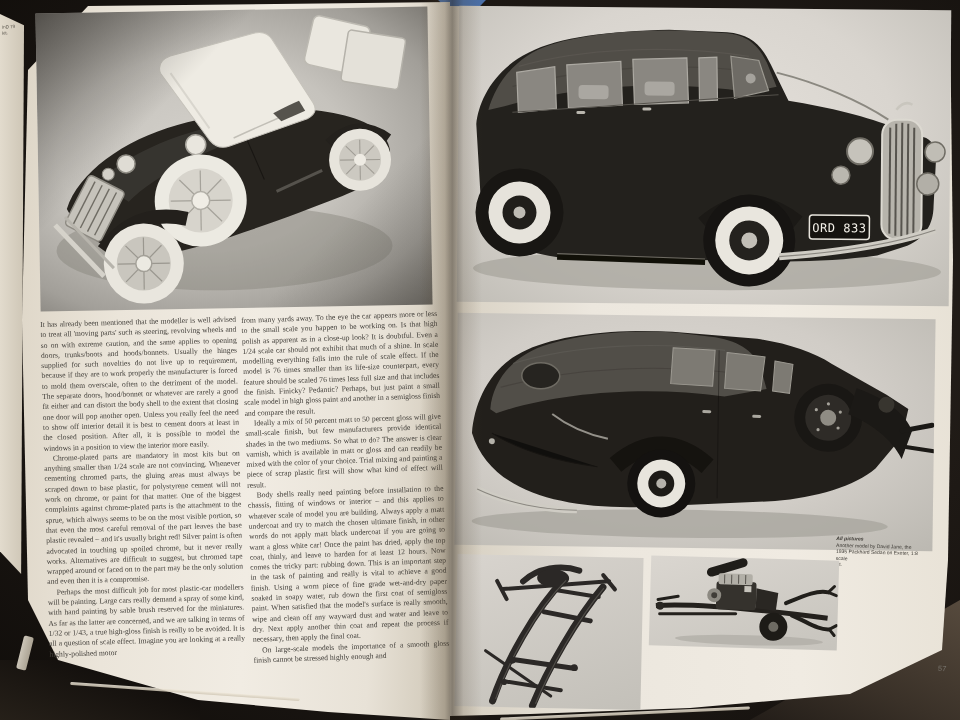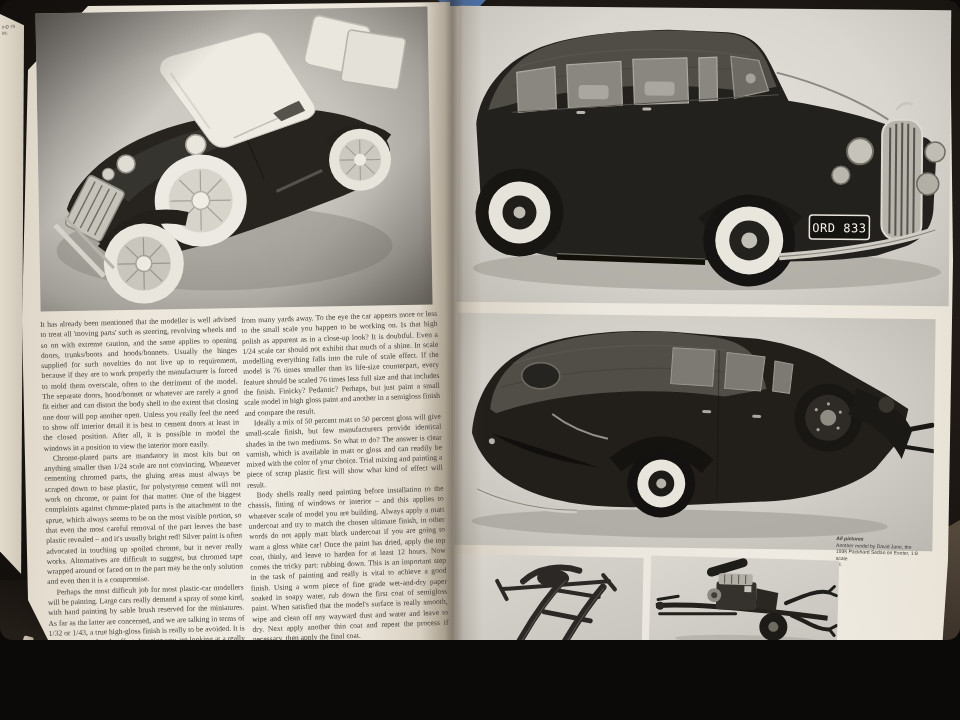--- a/index.html
+++ b/index.html
@@ -1,19 +1,19 @@
 <!DOCTYPE html>
 <html><head>
 <meta charset="utf-8">
 <style>
   html,body{margin:0;padding:0;background:#0c0a08;}
-  .scene{position:relative;width:960px;height:640px;overflow:hidden;
+  .scene{position:relative;width:960px;height:720px;overflow:hidden;
     background:
       radial-gradient(ellipse at 60% 45%, #332c24 0%, #1e1915 55%, #100d0a 100%);
-    font-family:"Liberation Serif", serif;border-radius:13px;}
+    font-family:"Liberation Serif", serif;}
   .table-wedge{position:absolute;right:0;bottom:0;width:300px;height:150px;
     background:linear-gradient(205deg,#5d5042 0%,#3a3128 55%,#181411 100%);
     clip-path:polygon(30% 100%,100% 20%,100% 100%);}
   .table-wedge2{position:absolute;left:0;bottom:0;width:200px;height:60px;
     background:linear-gradient(20deg,#262019 0%,#0f0c0a 80%);}
   .cover-edge{position:absolute;left:436px;top:0;width:52px;height:13px;
     background:#4a6fa8;clip-path:polygon(4% 0,96% 0,72% 100%,30% 100%);}
   .underpage{position:absolute;left:0;top:14px;width:24px;height:560px;
     background:linear-gradient(90deg,#e2dbcd,#cec6b6);
     clip-path:polygon(0 0,100% 2%,88% 100%,0 96%);}

